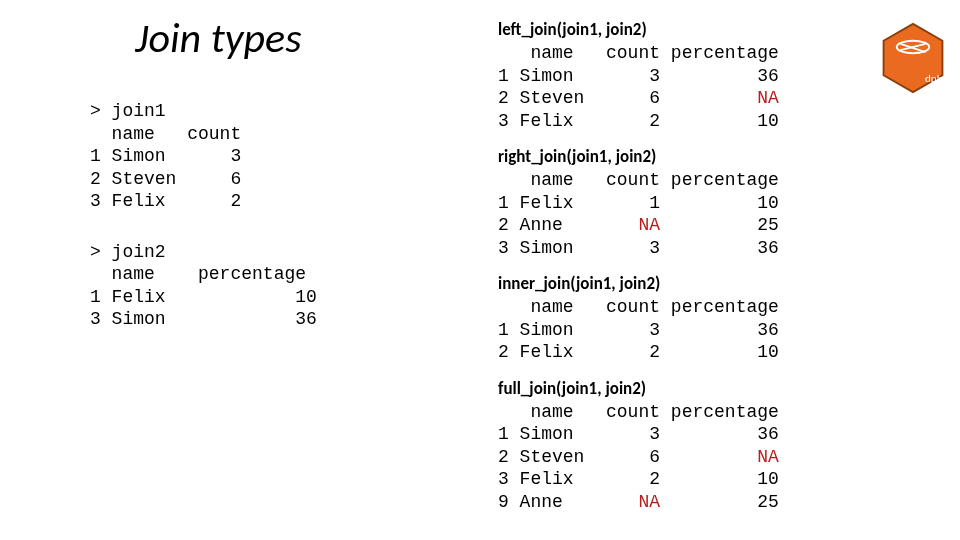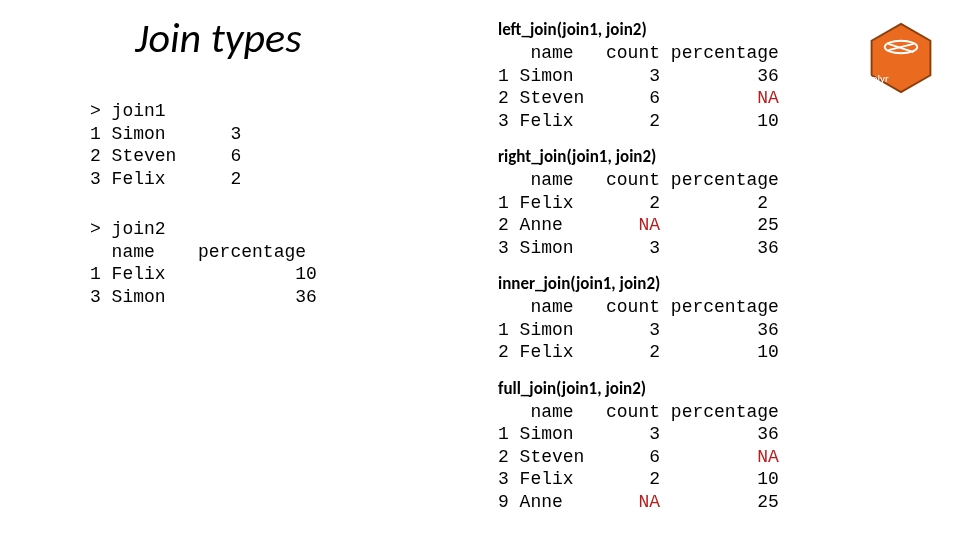--- a/index.html
+++ b/index.html
@@ -1,38 +1,39 @@
 <!DOCTYPE html>
 <html><head>
 <meta charset="utf-8">
 <style>
   html,body{margin:0;padding:0;width:960px;height:540px;background:#fff;font-family:"Calibri","Segoe UI",Arial,sans-serif;color:#000;}
   .page{position:relative;width:960px;height:540px;}
   .title{position:absolute;left:135px;top:12px;font-size:42px;font-weight:400;font-style:italic;}
   .left-col{position:absolute;left:90px;top:100px;width:350px;}
   .right-col{position:absolute;left:498px;top:5px;width:360px;}
-  .logo{position:absolute;right:24px;top:22px;width:70px;text-align:left;}
+  .logo{position:absolute;right:12px;top:22px;width:70px;text-align:right;}
   .mono{font-family:"Consolas","Courier New",monospace;font-size:18px;line-height:1.25;white-space:pre;}
   .na{color:#b91c1c;}
   .jhead{font-weight:700;font-size:17px;margin-top:14px;margin-bottom:2px;}
   .block{margin-bottom:28px;}
   .hex{width:64px;height:72px;margin:0 auto;}
   .hex svg{width:100%;height:100%;}
   .hex-label{font-size:11px;color:#fff;position:relative;top:-22px;}
 </style>
 </head>
 <body>
 
 <div class="page">
 
   <div class="title">Join types</div>
 
   <div class="left-col">
     <div class="block">
       <div class="mono">&gt; join1</div>
+      <div class="mono">  name   count</div>
       <div class="mono">1 Simon      3</div>
       <div class="mono">2 Steven     6</div>
       <div class="mono">3 Felix      2</div>
     </div>
     <div class="block">
       <div class="mono">&gt; join2</div>
       <div class="mono">  name    percentage</div>
       <div class="mono">1 Felix            10</div>
       <div class="mono">3 Simon            36</div>
     </div>
@@ -44,21 +45,21 @@
       <div class="jhead">left_join(join1, join2)</div>
       <div class="mono">   name   count percentage</div>
       <div class="mono"><span>1 Simon       3         36</span><span class="na"></span></div>
       <div class="mono"><span>2 Steven      6         </span><span class="na">NA</span></div>
       <div class="mono"><span>3 Felix       2         10</span><span class="na"></span></div>
     </div>
 
     <div>
       <div class="jhead">right_join(join1, join2)</div>
       <div class="mono">   name   count percentage</div>
-      <div class="mono"><span>1 Felix       2         2</span><span class="na"></span></div>
+      <div class="mono"><span>1 Felix       1         10</span><span class="na"></span></div>
       <div class="mono"><span>2 Anne       </span><span class="na">NA</span><span>         25</span></div>
       <div class="mono"><span>3 Simon       3         36</span><span class="na"></span></div>
     </div>
 
     <div>
       <div class="jhead">inner_join(join1, join2)</div>
       <div class="mono">   name   count percentage</div>
       <div class="mono"><span>1 Simon       3         36</span></div>
       <div class="mono"><span>2 Felix       2         10</span></div>
     </div>

